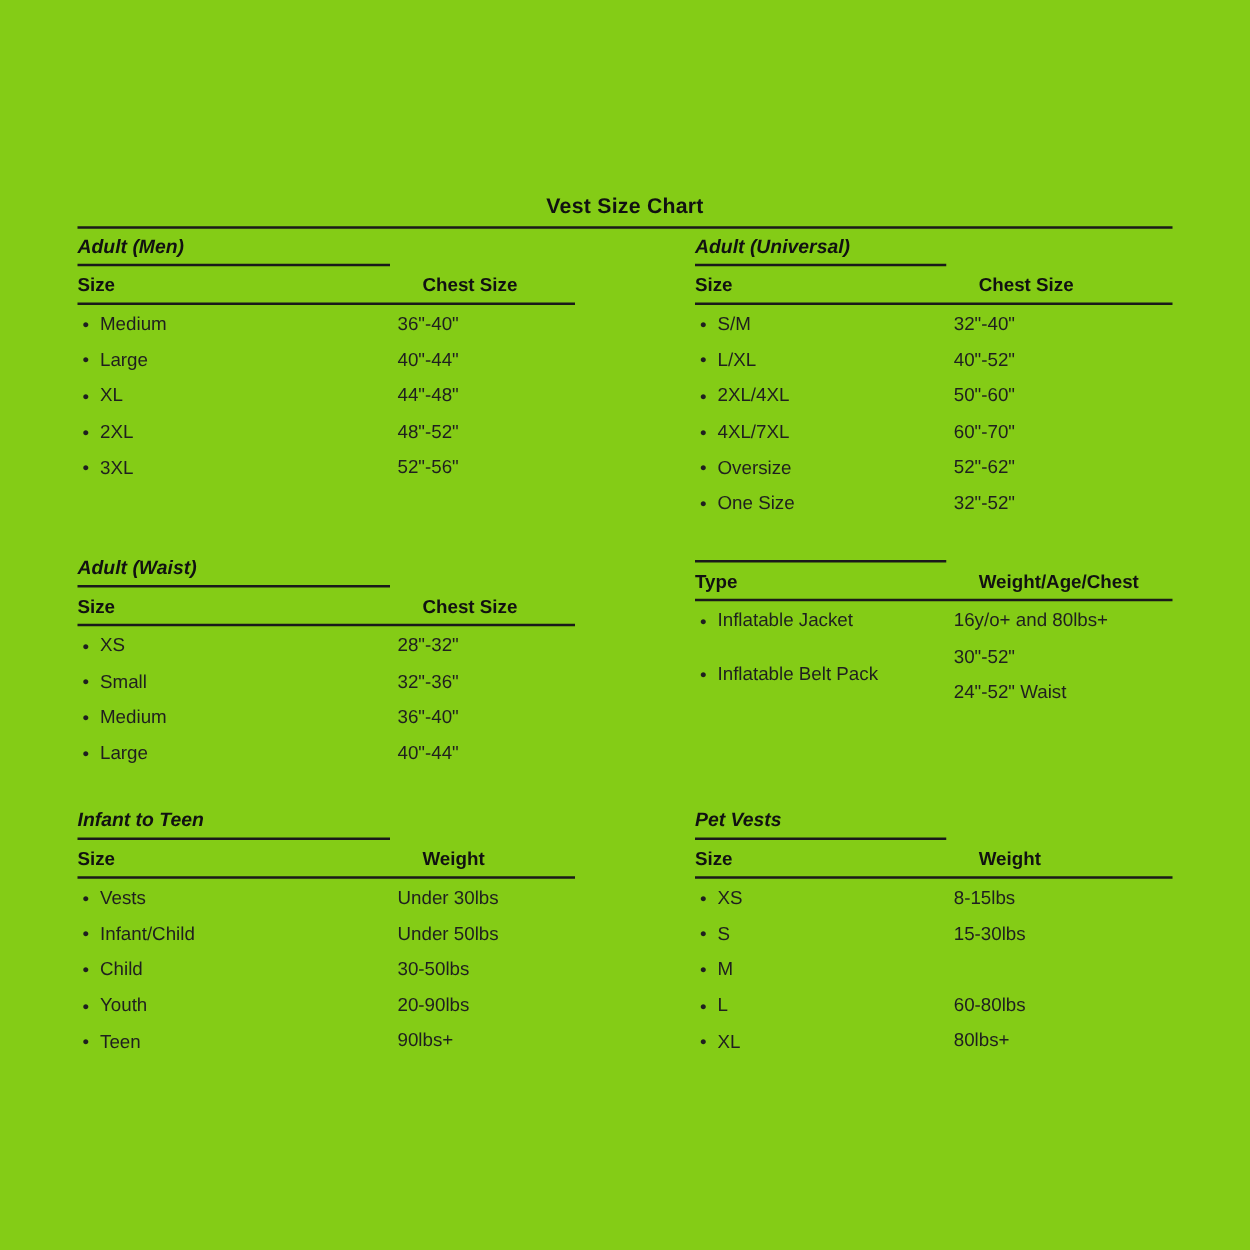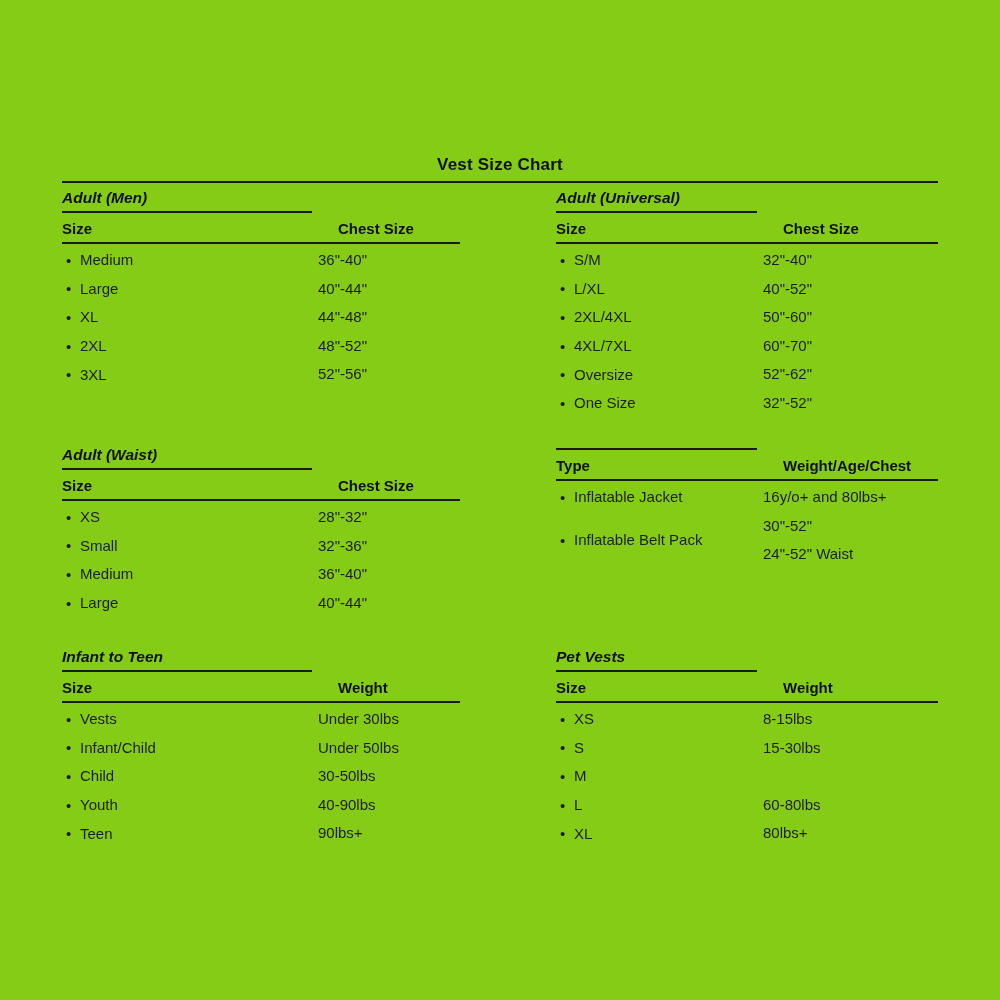--- a/index.html
+++ b/index.html
@@ -307,21 +307,21 @@
             <span class="bullet">•</span>
             <span class="label-text">Child</span>
           </span>
           <span class="cell value">30-50lbs</span>
         </div>
         <div class="row">
           <span class="label-wrap">
             <span class="bullet">•</span>
             <span class="label-text">Youth</span>
           </span>
-          <span class="cell value">40-90lbs</span>
+          <span class="cell value">20-90lbs</span>
         </div>
         <div class="row">
           <span class="label-wrap">
             <span class="bullet">•</span>
             <span class="label-text">Teen</span>
           </span>
           <span class="cell value">90lbs+</span>
         </div>
       </div>
   </section>

